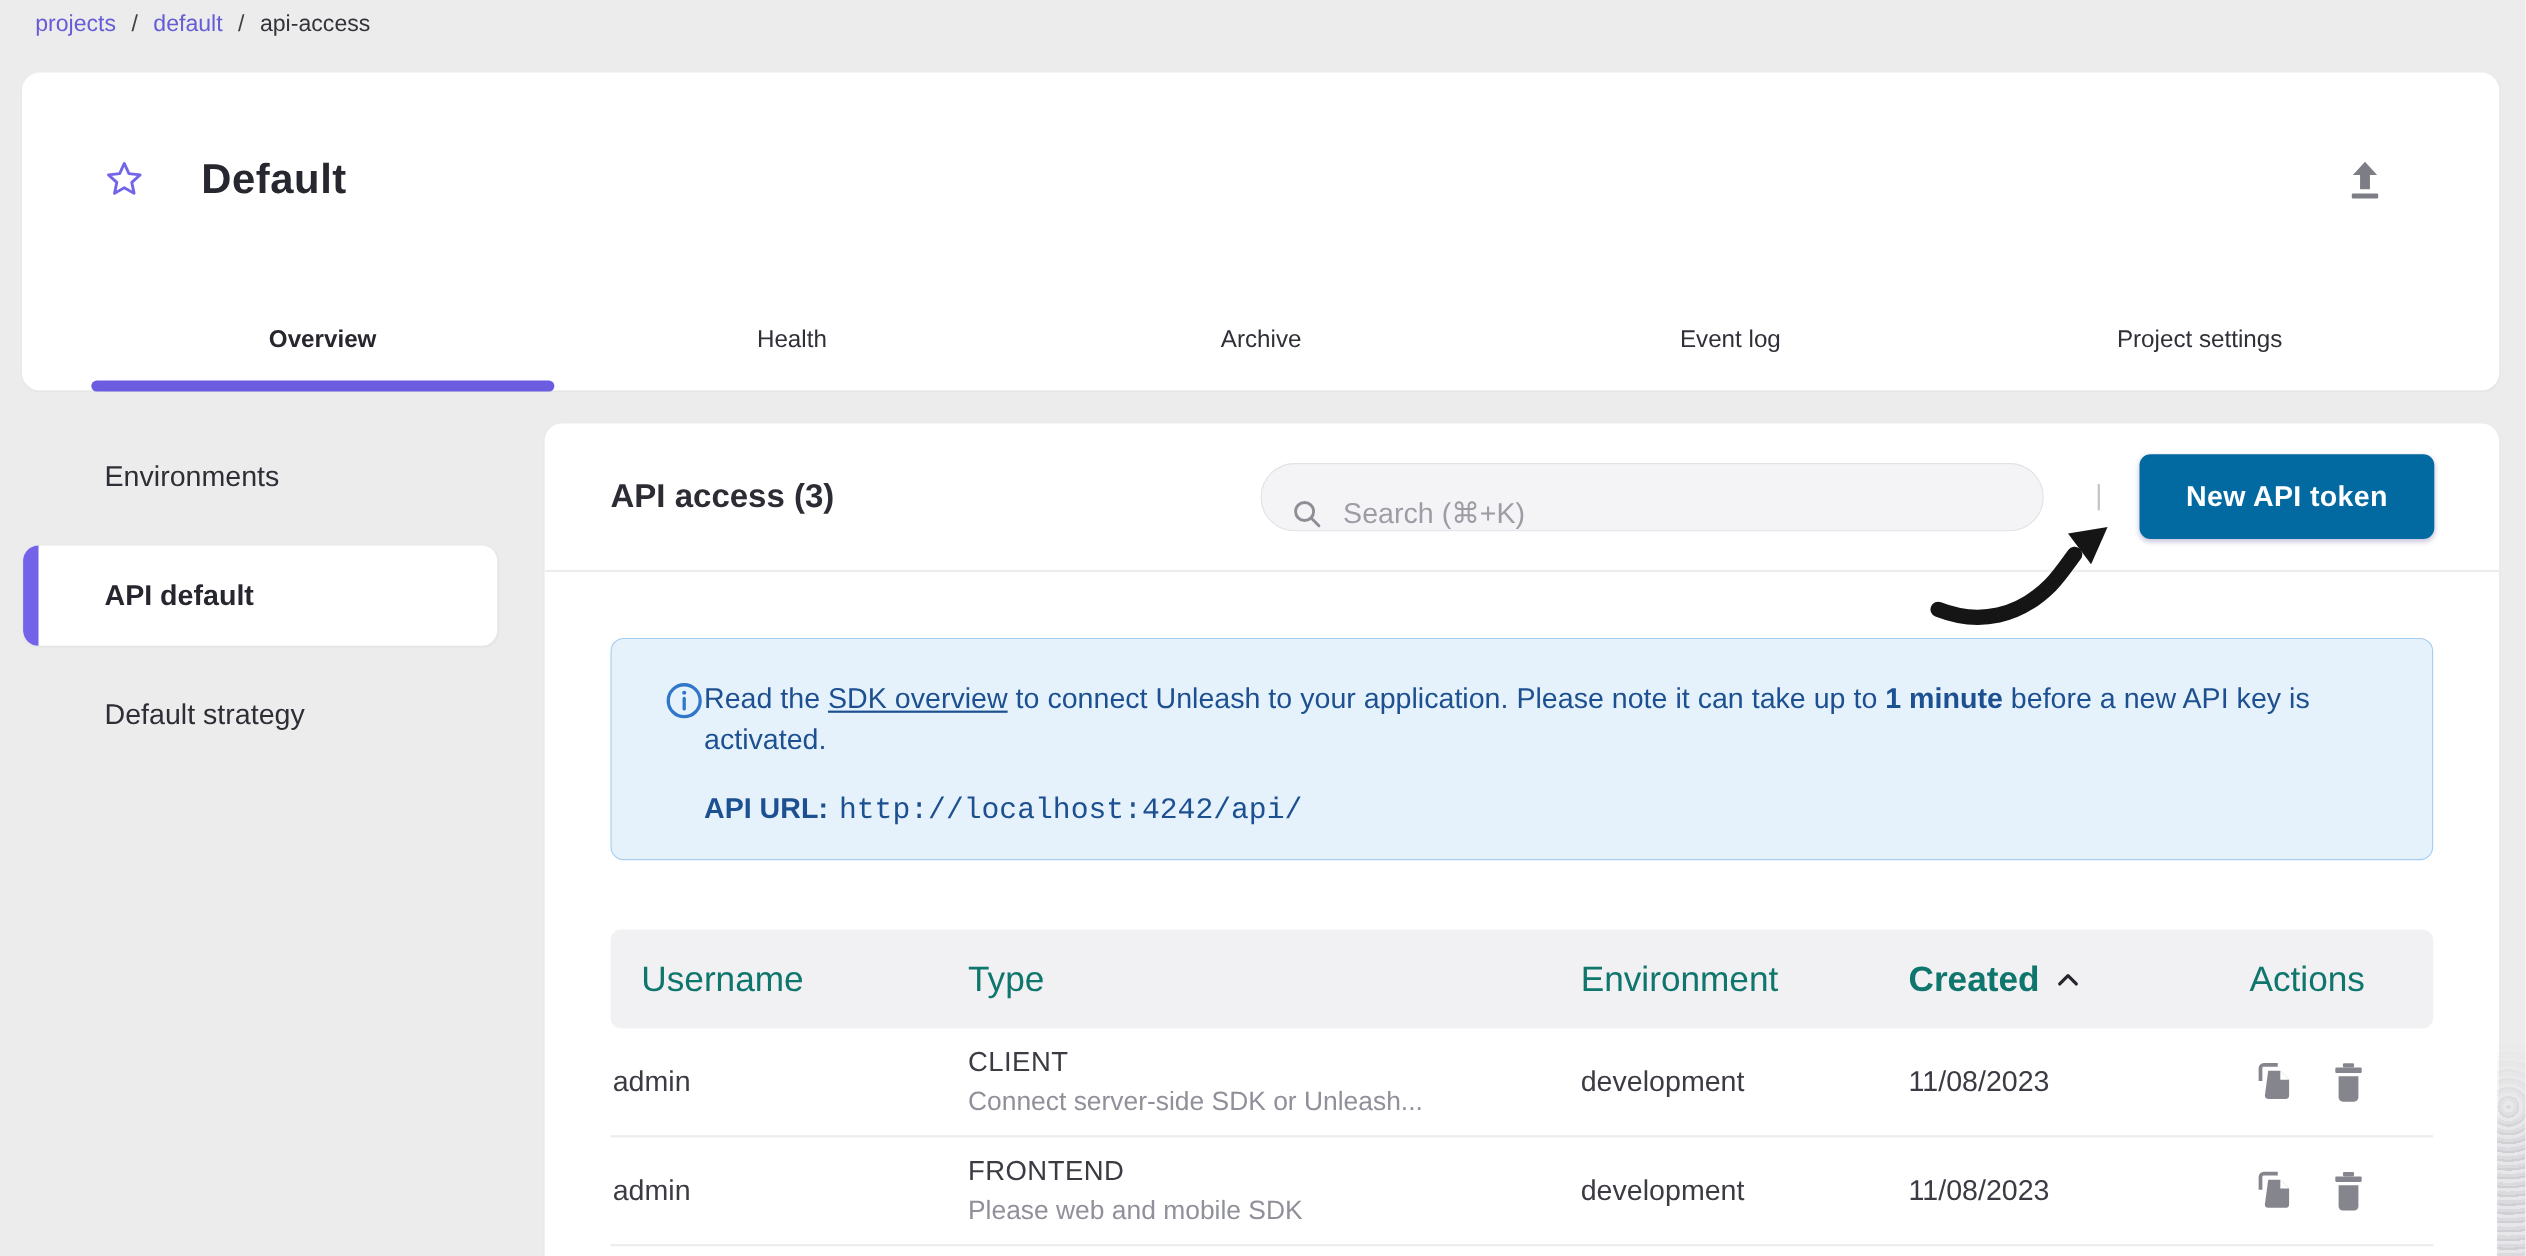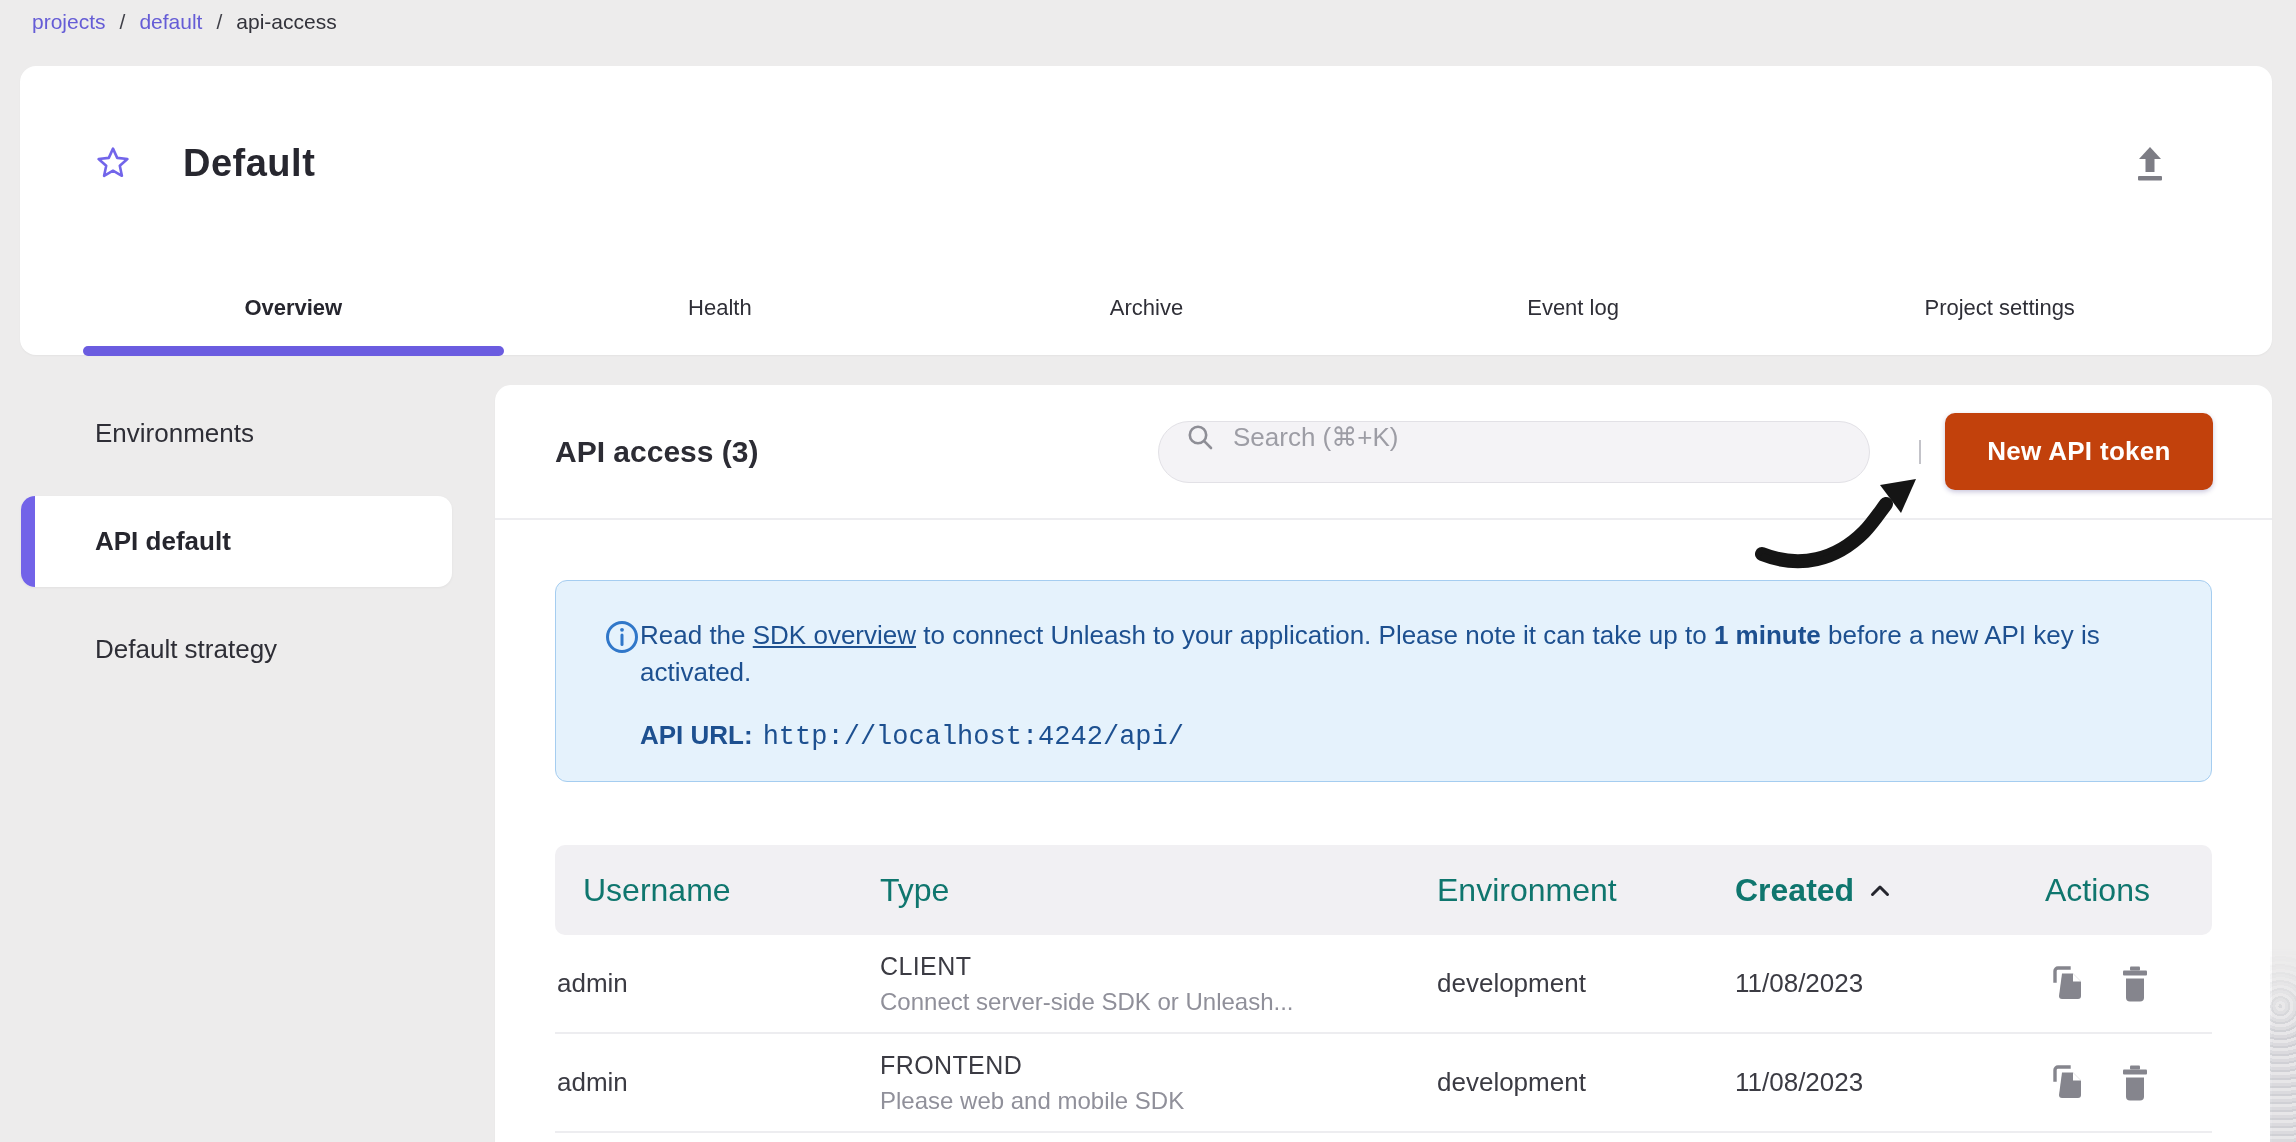--- a/index.html
+++ b/index.html
@@ -35,25 +35,25 @@
   .side-item { position:absolute; left:0; width:452px; height:91px; display:flex; align-items:center; padding-left:95px; font-size:26px; color:#2e2e36; cursor:pointer; }
   .side-item.i0 { top:388px; }
   .side-item.active { top:496px; left:21px; width:431px; padding-left:74px; background:#fff; border-radius:14px; font-weight:700; color:#26262e; box-shadow:0 1px 3px rgba(0,0,0,.05); }
   .side-item.active::before { content:""; position:absolute; left:0; top:0; bottom:0; width:14px; background:#7263e8; border-radius:14px 0 0 14px; }
   .side-item.i2 { top:604px; }
 
   
   .main-card { position:absolute; left:495px; top:385px; width:1777px; height:820px; background:#fff; border-radius:16px; box-shadow:0 1px 2px rgba(0,0,0,.04); }
   .card-head { height:135px; display:flex; align-items:center; padding:0 59px 0 60px; border-bottom:2px solid #ededf0; }
   .card-title { font-size:30px; font-weight:700; color:#2c2c34; }
-  .search-pill { margin-left:auto; width:712px; height:62px; border-radius:31px; background:#f4f3f6; border:1px solid #e2e1e6; display:flex; align-items:flex-start; padding:0 10px 0 26px; gap:18px; }
+  .search-pill { margin-left:auto; width:712px; height:62px; border-radius:31px; background:#f4f3f6; border:1px solid #e2e1e6; display:flex; align-items:flex-end; padding:0 10px 0 26px; gap:18px; }
   .search-pill input { flex:1; border:none; outline:none; background:transparent; font-size:26px; font-family:"Liberation Sans",sans-serif; color:#4a4a52; }
   .search-pill input::placeholder { color:#9d9da5; }
   .head-tick { width:2px; height:24px; background:#c3c3c9; margin-left:49px; flex:none; }
-  .btn-primary { margin-left:24px; width:268px; height:77px; border:none; border-radius:10px; background:#c2410c; color:#fff; font-size:26px; font-weight:700; font-family:"Liberation Sans",sans-serif; letter-spacing:.3px; cursor:pointer; box-shadow:0 2px 5px rgba(44,32,120,.25); }
+  .btn-primary { margin-left:36px; width:268px; height:77px; border:none; border-radius:10px; background:#0369a1; color:#fff; font-size:26px; font-weight:700; font-family:"Liberation Sans",sans-serif; letter-spacing:.3px; cursor:pointer; box-shadow:0 2px 5px rgba(44,32,120,.25); }
 
   
   .alert { margin:60px 60px 0 60px; height:202px; background:#e5f2fc; border:1px solid #a5cdf0; border-radius:12px; display:flex; padding:36px 48px 0 48px; }
   .alert-icon { flex:none; margin-top:2px; }
   .alert-body { font-size:26px; line-height:37px; color:#1d5090; }
   .alert-text { width:1460px; }
   .alert-text a { color:#1d5090; text-decoration:underline; cursor:pointer; }
   .alert-text b { font-weight:700; }
   .api-url-line { margin-top:26px; }
   .api-url-line .lbl { font-weight:700; }

